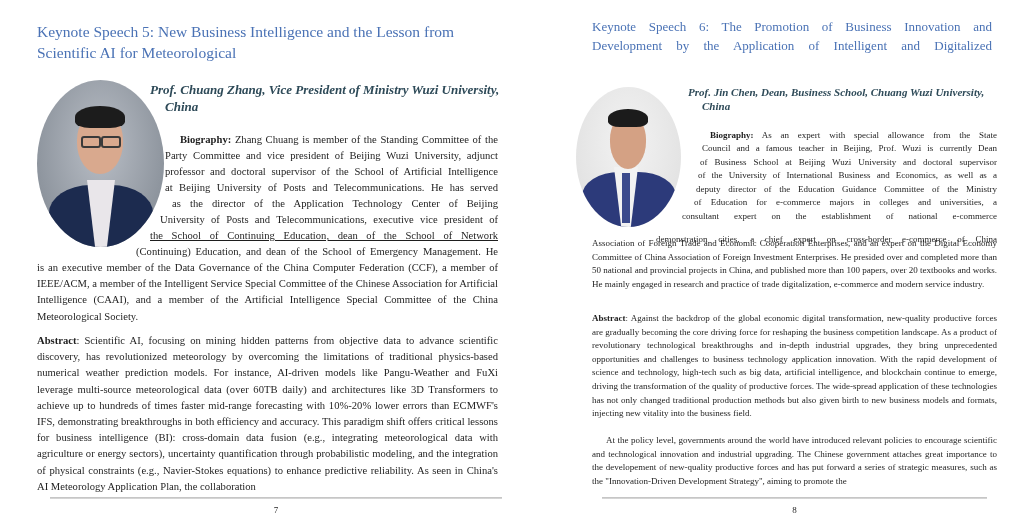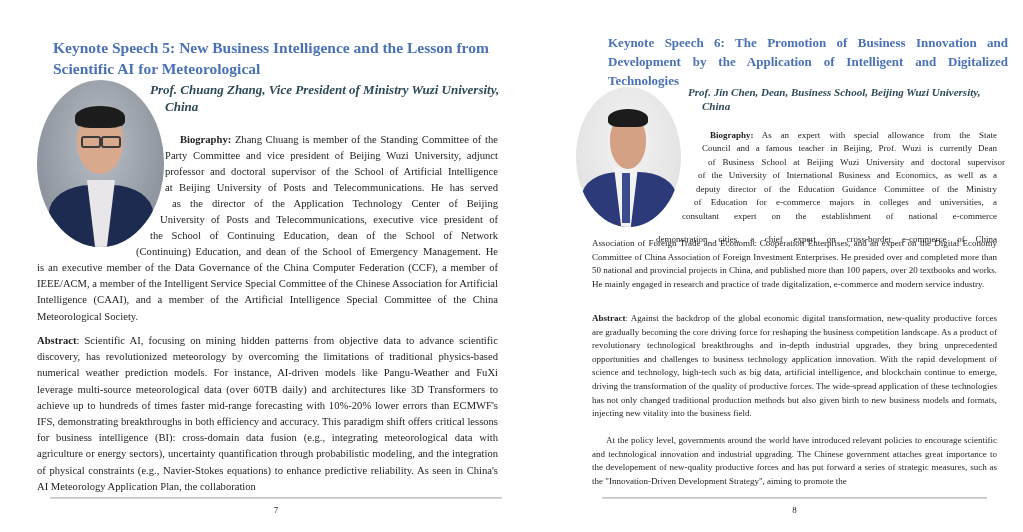--- a/index.html
+++ b/index.html
@@ -1,21 +1,21 @@
 <!DOCTYPE html>
 <html><head>
 <meta charset="utf-8">
 <style>
   html, body { margin:0; padding:0; }
   body { width:1023px; height:532px; background:#ffffff; overflow:hidden; position:relative;
          font-family:"Liberation Serif","DejaVu Serif",serif; color:#1e1e1e; }
   .page { position:absolute; top:0; height:532px; background:#fff; }
   #page-left { left:0; width:520px; }
   #page-right { left:562px; width:461px; }
-  .title { position:absolute; color:#4a72b5; font-weight:bold; font-size:15.5px; line-height:21px; margin:16px; }
+  .title { position:absolute; color:#4a72b5; font-weight:normal; font-size:15.5px; line-height:21px; margin:0; }
   #page-left .title { left:37px; top:21px; width:460px; }
   #page-right .title { left:30px; top:17px; width:400px; font-size:13px; line-height:19px; text-align:justify; text-align-last:left; }
   .speaker { position:absolute; color:#2e4a58; font-weight:bold; font-style:italic; margin:0; }
   #page-left .speaker { left:150px; top:81px; width:370px; font-size:13px; line-height:17px; padding-left:0; }
   #page-left .speaker .l2 { padding-left:15px; display:block; }
   #page-right .speaker { left:126px; top:85px; width:320px; font-size:11px; line-height:14px; }
   #page-right .speaker .l2 { padding-left:14px; display:block; }
   .photo { position:absolute; border-radius:50%; overflow:hidden; }
   #photo-left { left:37px; top:80px; width:127px; height:167px; background:radial-gradient(ellipse at 50% 40%, #b9bec6 0%, #8f969f 70%, #7d848d 100%); }
   #photo-right { left:14px; top:87px; width:105px; height:140px; background:radial-gradient(ellipse at 50% 40%, #f3f3f3 0%, #e2e2e2 80%, #d6d6d6 100%); }
@@ -65,61 +65,60 @@
     </p>
   <p class="body-text" style="left:165px; top:180px; width:333px;">
       <span class="bio-line">at Beijing University of Posts and Telecommunications. He has served</span>
     </p>
   <p class="body-text" style="left:172px; top:196px; width:326px;">
       <span class="bio-line">as the director of the Application Technology Center of Beijing</span>
     </p>
   <p class="body-text" style="left:160px; top:212px; width:338px;">
       <span class="bio-line">University of Posts and Telecommunications, executive vice president of</span>
     </p>
-  <p class="body-text" style="left:150px; top:228px; width:348px;">
+  <p class="body-text" style="left:150px; top:228px; width:348px;text-decoration:underline;">
       <span class="bio-line">the School of Continuing Education, dean of the School of Network</span>
     </p>
   <p class="body-text" style="left:136px; top:244px; width:362px;">
       <span class="bio-line">(Continuing) Education, and dean of the School of Emergency Management. He</span>
     </p>
   <p class="body-text" style="left:37px; top:260px; width:461px;">is an executive member of the Data Governance of the China Computer Federation (CCF), a member of IEEE/ACM, a member of the Intelligent Service Special Committee of the Chinese Association for Artificial Intelligence (CAAI), and a member of the Artificial Intelligence Special Committee of the China Meteorological Society.</p>
 
   <p class="body-text" style="left:37px; top:333px; width:461px;"><span class="lbl">Abstract</span><span>: Scientific AI, focusing on mining hidden patterns from objective data to advance scientific discovery, has revolutionized meteorology by overcoming the limitations of traditional physics-based numerical weather prediction models. For instance, AI-driven models like Pangu-Weather and FuXi leverage multi-source meteorological data (over 60TB daily) and architectures like 3D Transformers to achieve up to hundreds of times faster mid-range forecasting with 10%-20% lower errors than ECMWF's IFS, demonstrating breakthroughs in both efficiency and accuracy. This paradigm shift offers critical lessons for business intelligence (BI): cross-domain data fusion (e.g., integrating meteorological data with agriculture or energy sectors), uncertainty quantification through probabilistic modeling, and the integration of physical constraints (e.g., Navier-Stokes equations) to enhance predictive reliability. As seen in China's AI Meteorology Application Plan, the collaboration</span></p>
 
   <div class="rule" style="left:50px; top:497px; width:452px;"></div>
   <div class="pnum" style="left:50px; top:505px; width:452px;">7</div>
 </div>
 
 <div class="page" id="page-right">
   <h2 class="title">
     <span style="display:block; text-align-last:justify;">Keynote Speech 6: The Promotion of Business Innovation and</span>
     <span style="display:block; text-align-last:justify;">Development by the Application of Intelligent and Digitalized</span>
-    <span style="display:block;">Technologies</span>
   </h2>
 
   <p class="speaker">
-    <span>Prof. Jin Chen, Dean, Business School, Beijing Wuzi University,</span>
+    <span>Prof. Jin Chen, Dean, Business School, Chuang Wuzi University,</span>
     <span class="l2">China</span>
   </p>
 
   <div class="photo" id="photo-right">
     <div class="body" style="left:6px; top:85px; width:94px; height:60px; background:#2c3a7a;"></div>
     <div class="shirt" style="left:38px; top:80px; width:24px; height:60px; background:#f2f2f2; clip-path:polygon(0 0,100% 0,70% 100%,30% 100%);"></div>
     <div class="shirt" style="left:46px; top:86px; width:8px; height:50px; background:#3b4a8c;"></div>
     <div class="head" style="left:34px; top:28px; width:36px; height:54px; background:#d4a184;"></div>
     <div class="hair" style="left:32px; top:22px; width:40px; height:18px; background:#1b1b1b;"></div>
   </div>
 
   <p class="body-text" style="left:148px; top:129px; width:287px;">
       <span class="bio-line"><span class="lbl">Biography:</span><span> As an expert with special allowance from the State</span></span>
     </p>
   <p class="body-text" style="left:140px; top:142px; width:295px;">
       <span class="bio-line">Council and a famous teacher in Beijing, Prof. Wuzi is currently Dean</span>
     </p>
-  <p class="body-text" style="left:138px; top:156px; width:297px;margin-left:8px;">
+  <p class="body-text" style="left:138px; top:156px; width:297px;">
       <span class="bio-line">of Business School at Beijing Wuzi University and doctoral supervisor</span>
     </p>
   <p class="body-text" style="left:136px; top:169px; width:299px;">
       <span class="bio-line">of the University of International Business and Economics, as well as a</span>
     </p>
   <p class="body-text" style="left:134px; top:183px; width:301px;">
       <span class="bio-line">deputy director of the Education Guidance Committee of the Ministry</span>
     </p>
   <p class="body-text" style="left:132px; top:196px; width:303px;">
       <span class="bio-line">of Education for e-commerce majors in colleges and universities, a</span>

